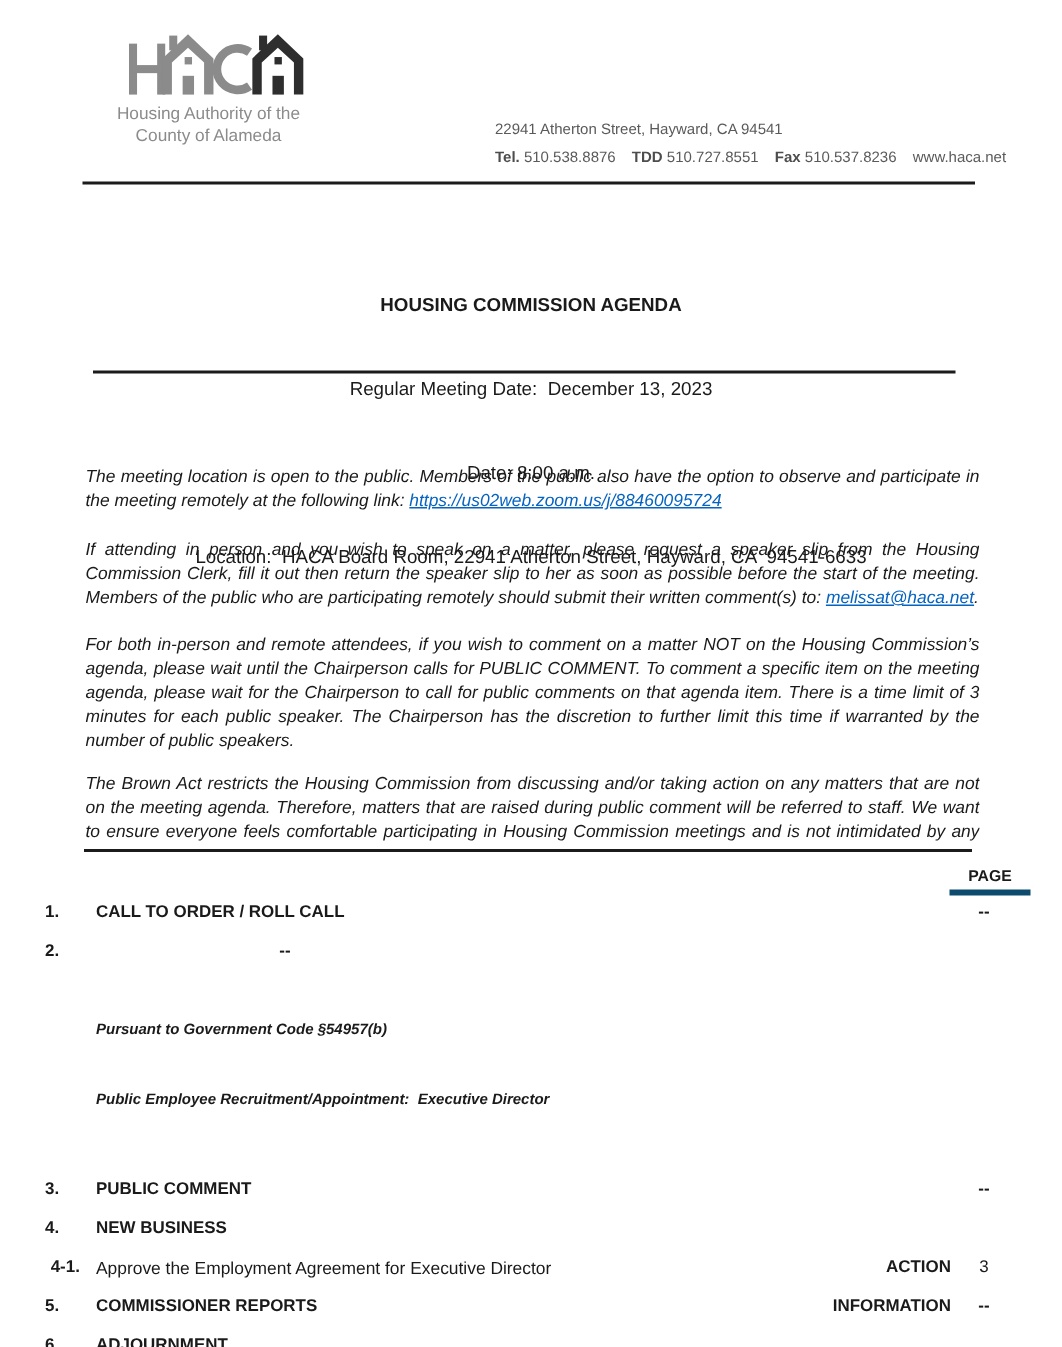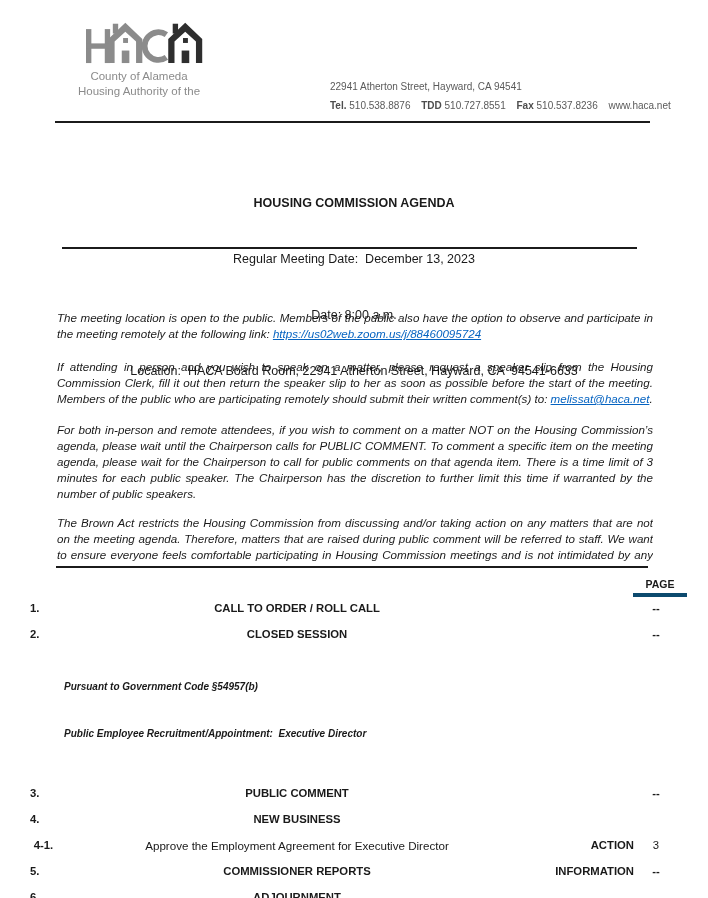--- a/index.html
+++ b/index.html
@@ -48,21 +48,21 @@
   
   .page-col-header {
     position:absolute; left:633px; top:578px; width:54px;
     text-align:center; font-size:10.5px; font-weight:700;
     border-bottom:4px solid #0c4a6e; padding-bottom:3px;
   }
   .agenda { position:absolute; left:30px; top:601px; width:648px; font-size:11.3px; font-weight:700; }
   .arow { display:flex; margin-bottom:11px; line-height:15px; }
   .arow .num { width:34px; flex:0 0 auto; }
   .arow.row-41 .num { margin-left:-7px; width:41px;text-align:center; }
-  .arow .title { flex:1 1 auto;text-align:center; }
+  .arow .title { flex:1 1 auto; }
   .arow .title.normal { font-weight:400; font-size:11.6px; }
   .arow .type { width:104px; flex:0 0 auto; text-align:right; }
   .arow .pg { width:44px; flex:0 0 auto; text-align:center; }
   .arow .pg.pg-normal { font-weight:400; }
   .subs {
     margin:-5px 0 14px 34px; font-weight:700; font-style:italic;
     font-size:10px; line-height:15.5px; white-space:pre-wrap;
   }
 </style>
 </head>
@@ -89,22 +89,22 @@
 
     <g transform="translate(92,0)" fill="#2e2e2e">
       <rect x="5" y="4" width="6" height="11"></rect>
       <path d="M0,48 L0,21 L19,3 L38,21 L38,48 L31,48 L31,24 L19,13 L7,24 L7,48 Z"></path>
       <rect x="16.5" y="20" width="5.5" height="5.5"></rect>
       <rect x="15" y="34" width="8.5" height="14"></rect>
     </g>
   </svg>
 
   <div class="logo-tagline">
+    <div>Housing Authority of the</div>
     <div>County of Alameda</div>
-    <div>Housing Authority of the</div>
   </div>
 
   <div class="contact">
     <div>22941 Atherton Street, Hayward, CA 94541</div>
     <div>
       <span class="lbl">Tel.</span>
       <span class="seg">510.538.8876</span>
       <span class="lbl">TDD</span>
       <span class="seg">510.727.8551</span>
       <span class="lbl">Fax</span>
@@ -139,21 +139,20 @@
 
     <div class="arow">
       <span class="num">1.</span>
       <span class="title">CALL TO ORDER / ROLL CALL</span>
       <span class="type"></span>
       <span class="pg">--</span>
     </div>
 
     <div class="arow">
       <span class="num">2.</span>
-      <span class="title">CLOSED SESSION</span>
       <span class="type"></span>
       <span class="pg">--</span>
     </div>
     <div class="subs">
       <div>Pursuant to Government Code §54957(b)</div>
       <div>Public Employee Recruitment/Appointment:  Executive Director</div>
     </div>
 
     <div class="arow">
       <span class="num">3.</span>

